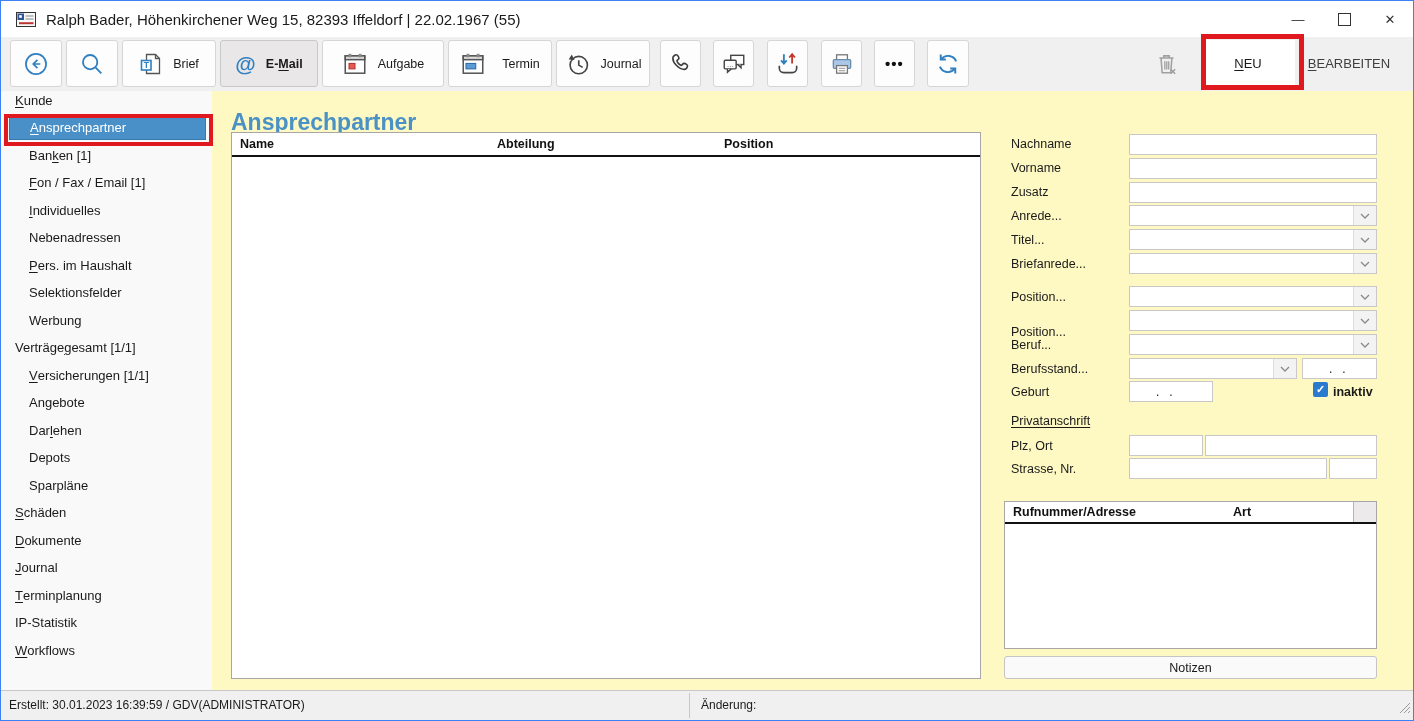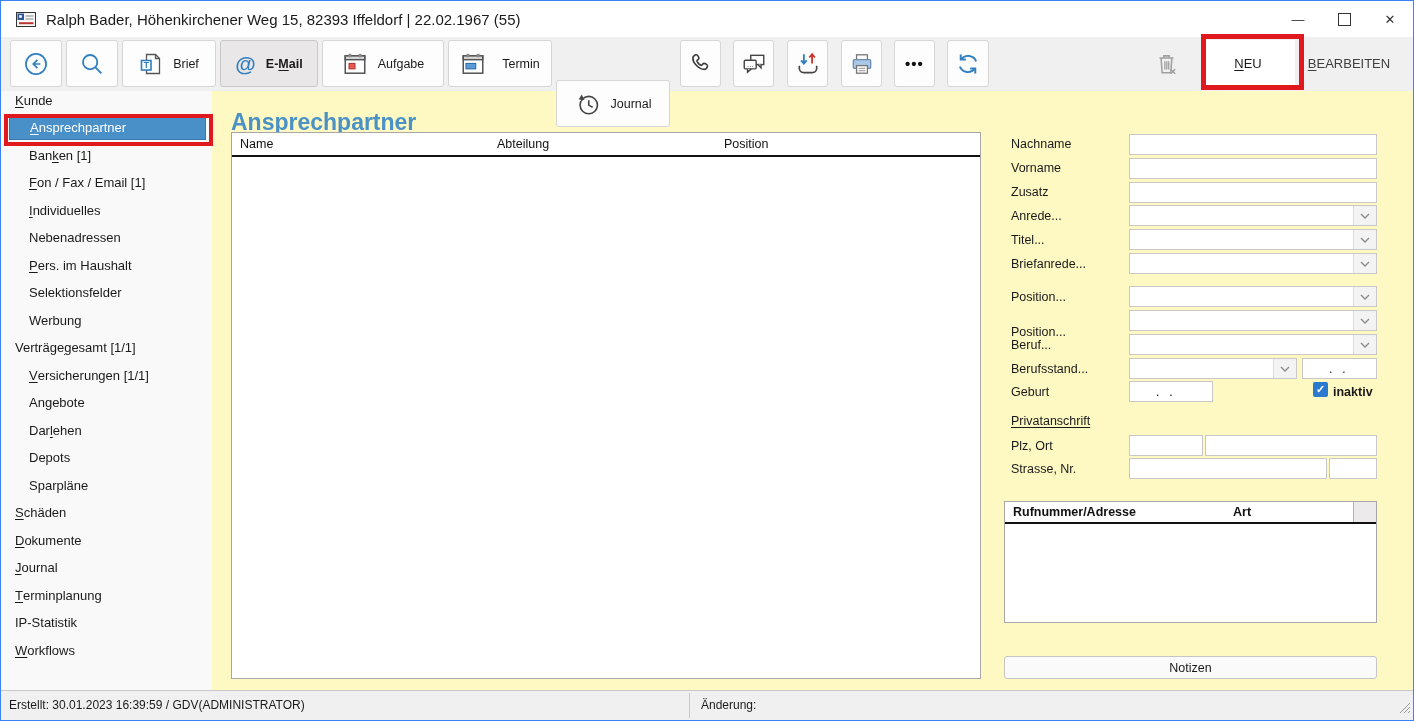--- a/index.html
+++ b/index.html
@@ -33,30 +33,30 @@
   .side-items{margin-top:-3px;}
   .side-item{height:24px;margin:0 6px 3.5px 8px;display:flex;align-items:center;font-size:13px;color:#1a1a1a;}
   .side-item.lvl0{padding-left:6px;}
   .side-item.lvl1{padding-left:20px;}
   .side-item.selected{background:#4a90c8;border:1px solid #3579ae;color:#fff;box-sizing:border-box;}
 
   
   .main-heading{position:absolute;left:230px;top:96px;font-size:23px;font-weight:bold;color:#4a91c6;margin-top:12px;}
   .main-table{position:absolute;left:230px;top:131px;width:750px;height:547px;background:#fff;border:1px solid #a8a6a6;box-sizing:border-box;}
   .main-table .thead{position:relative;height:22px;border-bottom:2px solid #111;}
-  .main-table .thead span{position:absolute;top:0;line-height:22px;font-size:12.5px;font-weight:normal;color:#111;}
+  .main-table .thead span{position:absolute;top:0;line-height:22px;font-size:12.5px;font-weight:bold;color:#111;}
 
   
   .flabel{position:absolute;left:1010px;font-size:12.5px;color:#1a1a1a;}
   .finput{position:absolute;background:#fff;border:1px solid #c9c7c8;box-sizing:border-box;height:21px;font-size:12px;color:#1a1a1a;}
   .fdate{display:flex;align-items:center;padding-left:26px;white-space:pre;font-size:12px;}
   .fsel .chev{position:absolute;right:0;top:0;bottom:0;width:22px;background:#f4f3f3;border-left:1px solid #dedcdc;display:flex;align-items:center;justify-content:center;}
   .checkbox{position:absolute;width:15px;height:15px;background:#2a7bd0;border-radius:2px;display:flex;align-items:center;justify-content:center;color:#fff;font-size:11px;font-weight:bold;}
   .seclabel{position:absolute;left:1010px;font-size:12.5px;color:#1a1a1a;text-decoration:underline;text-underline-offset:2px;}
-  .contacts{position:absolute;left:1003px;top:500px;width:373px;height:122px;background:#fff;border:1px solid #a8a6a6;box-sizing:border-box;}
+  .contacts{position:absolute;left:1003px;top:500px;width:373px;height:148px;background:#fff;border:1px solid #a8a6a6;box-sizing:border-box;}
   .contacts .thead{position:relative;height:20px;border-bottom:2px solid #111;}
   .contacts .thead span{position:absolute;top:0;line-height:20px;font-size:12.5px;font-weight:bold;color:#111;}
   .contacts .lastcol{position:absolute;right:0;top:0;width:23px;height:20px;background:#eceaea;border-left:1px solid #b5b3b3;box-sizing:border-box;}
   .notizen{position:absolute;left:1003px;top:655px;width:373px;height:23px;background:#fbfafa;border:1px solid #c6c4c5;border-radius:3px;display:flex;align-items:center;justify-content:center;font-size:12.5px;color:#1a1a1a;box-sizing:border-box;}
 
   
   .statusbar{position:absolute;left:0;right:0;bottom:0;height:29px;background:#f1f0f0;border-top:1px solid #c9c7c8;}
   .statusbar .s-left{position:absolute;left:8px;top:0;line-height:28px;font-size:12px;color:#1a1a1a;}
   .statusbar .s-div{position:absolute;left:688px;top:2px;bottom:2px;width:1px;background:#c9c7c8;}
   .statusbar .s-right{position:absolute;left:700px;top:0;line-height:28px;font-size:12px;color:#1a1a1a;}
@@ -127,21 +127,21 @@
     <div class="tbtn" style="width:104px;margin-left:4px;gap:16px;">
       <svg width="26" height="26" viewBox="0 0 24 24">
         <rect x="3" y="4.5" width="18" height="16" fill="#fff" stroke="#555" stroke-width="1.4"></rect>
         <rect x="3" y="4.5" width="18" height="3.5" fill="#dcdcdc" stroke="#555" stroke-width="1.4"></rect>
         <rect x="6" y="2.6" width="2.6" height="3.2" fill="#888"></rect>
         <rect x="15.4" y="2.6" width="2.6" height="3.2" fill="#888"></rect>
         <rect x="5.5" y="11.5" width="9" height="5" fill="#5b9bd5" stroke="#2f6da8" stroke-width="1"></rect>
       </svg>
       <span>Termin</span>
     </div>
-    <div class="tbtn" style="width:114px;margin-left:4px;margin-top:40px;">
+    <div class="tbtn" style="width:94px;margin-left:4px;">
       <svg width="26" height="26" viewBox="0 0 24 24">
         <circle cx="12.7" cy="13" r="8" fill="none" stroke="#444" stroke-width="1.5"></circle>
         <path d="M12.7 8.6 V13 l3.6 2.1" fill="none" stroke="#444" stroke-width="1.5"></path>
         <path d="M6.2 3.2 L3.4 7.8 L8.8 8.2 Z" fill="#444"></path>
       </svg>
       <span>Journal</span>
     </div>
     <div class="tbtn" style="width:41px;margin-left:10px;">
       <svg width="26" height="26" viewBox="0 0 24 24">
         <path d="M7.8 3.5c1 0 2.3 2.2 2.3 3.2 0 .8-1 1.4-1.6 2-.5.5.1 1.7 1.3 3 1.2 1.2 2.4 1.9 3 1.3.6-.6 1.2-1.6 2-1.6 1 0 3.2 1.3 3.2 2.3 0 1.7-1.6 3.3-3.1 3.3-2.2 0-5-1.6-7.2-3.8C5.5 11 4.5 8.5 4.5 6.6c0-1.5 1.6-3.1 3.3-3.1z" fill="none" stroke="#3a3a3a" stroke-width="1.5" stroke-linejoin="round"></path>

